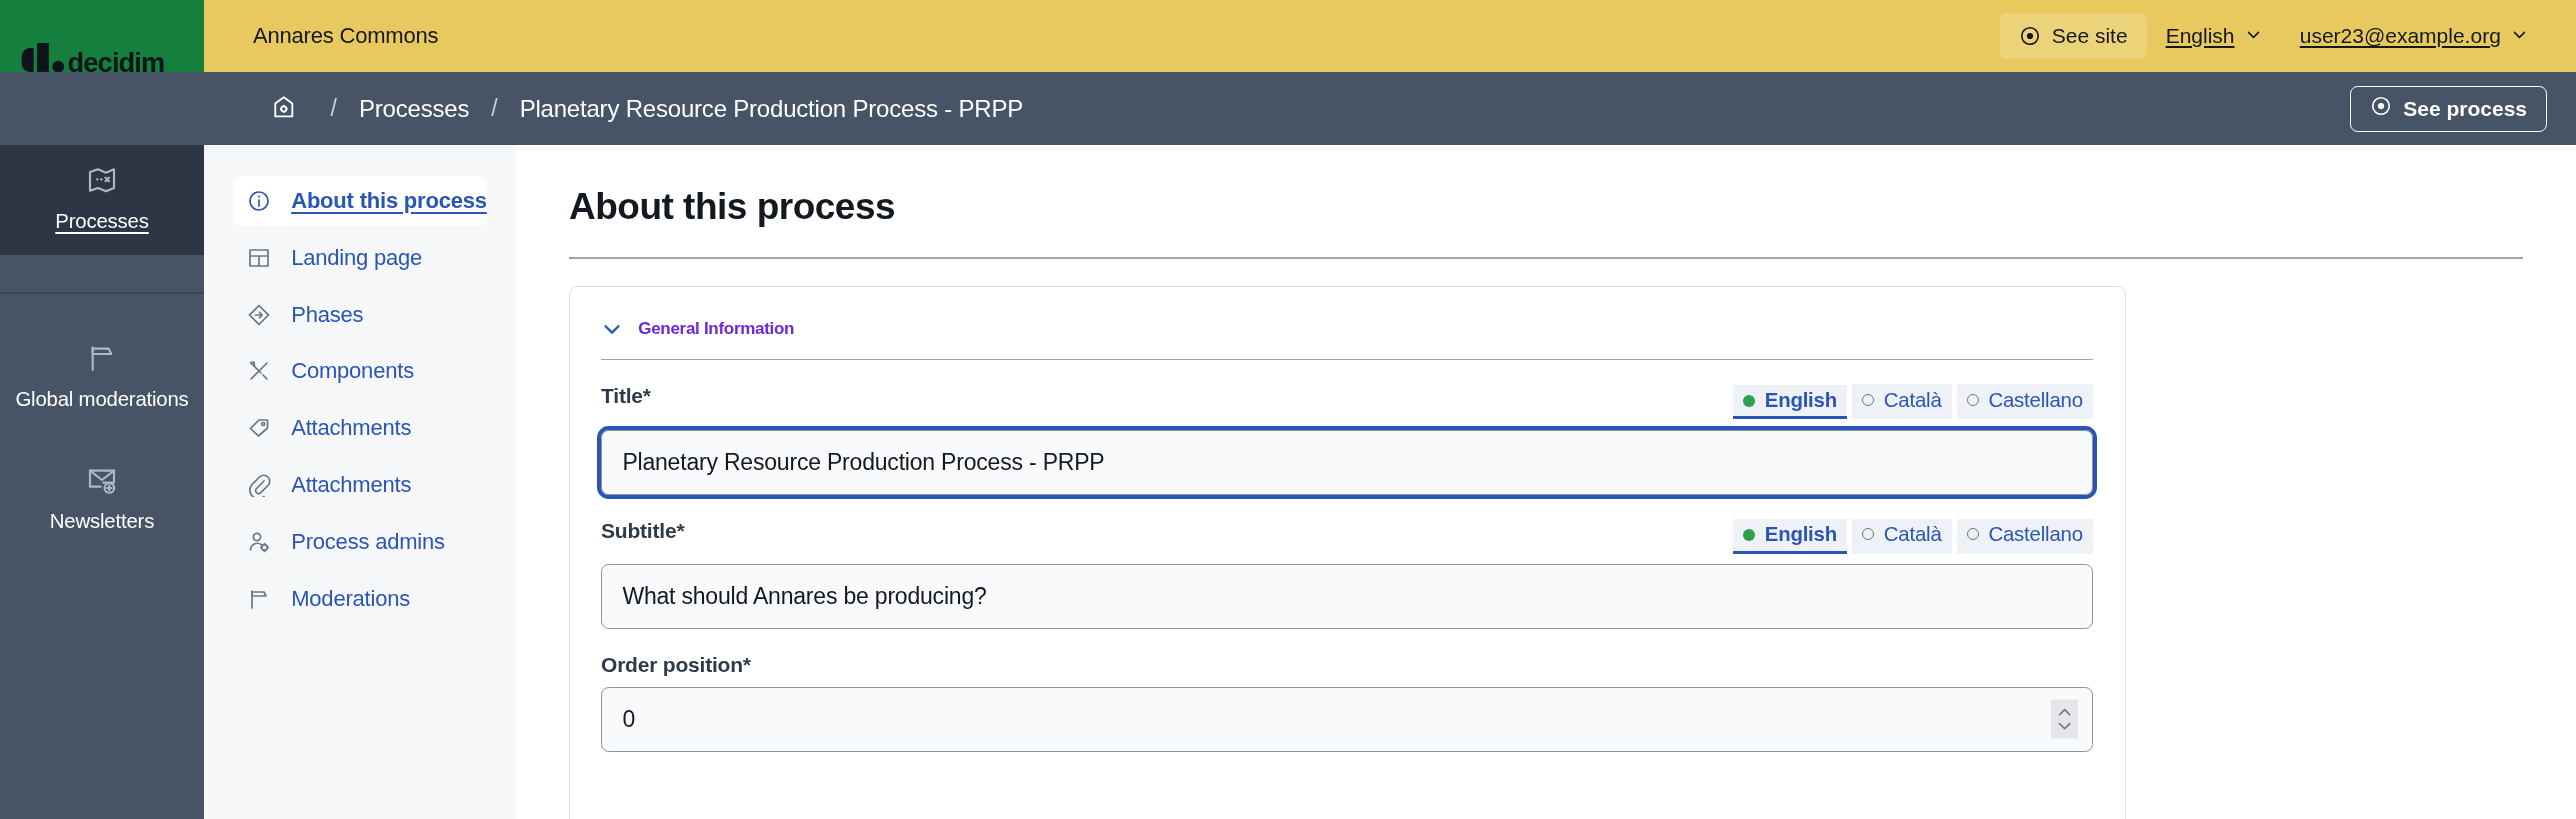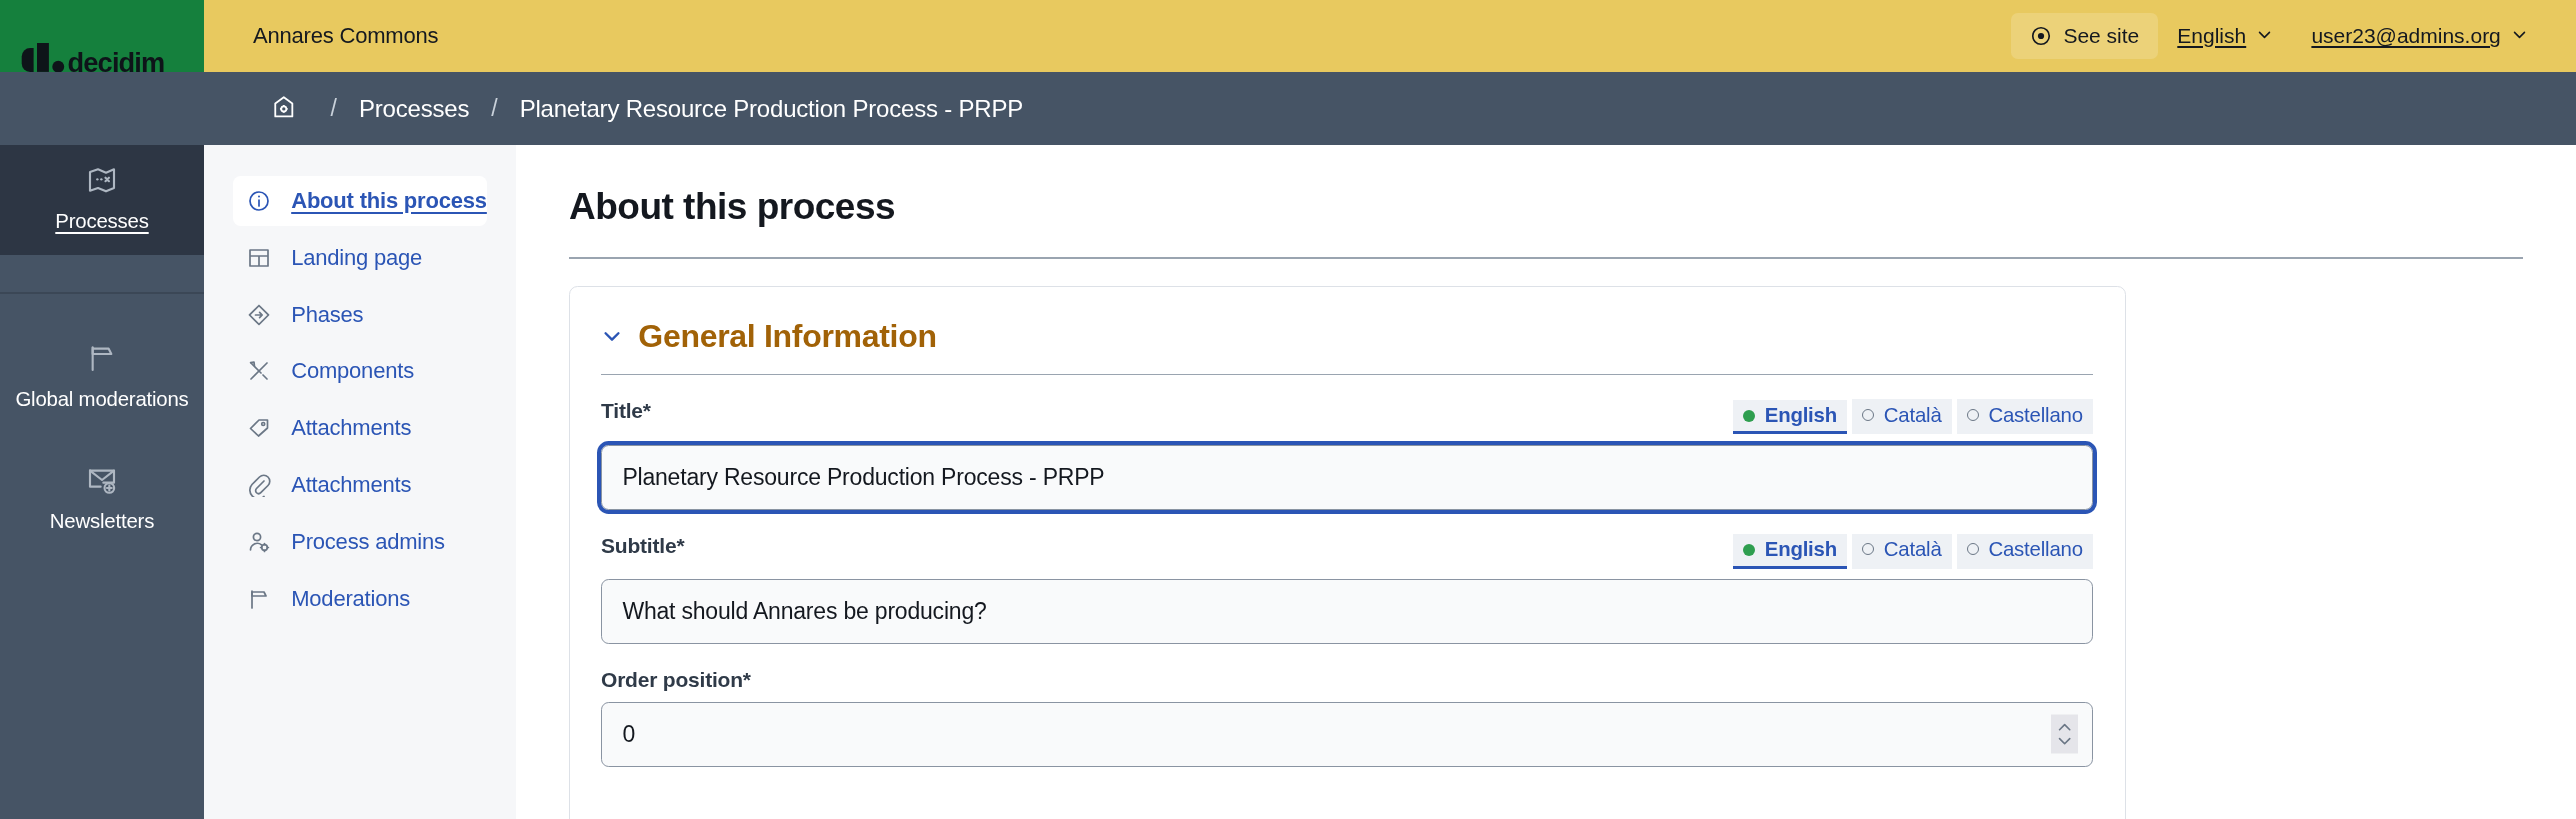--- a/index.html
+++ b/index.html
@@ -264,22 +264,22 @@
   }
 
   .section-head {
     display: flex;
     align-items: center;
     gap: 15.3px;
     cursor: pointer;
   }
   .section-head .chev { display:flex; align-items:center; }
   .section-title {
-    color: #a16207;
-    font-size: 32px;
+    color: #6d28d9;
+    font-size: 17px;
     font-weight: bold;
     letter-spacing: -0.3px;
   }
   .section-rule {
     margin-top: 19px;
     height: 1.7px;
     background: #9aa4b0;
     width: 1492px;
   }
 
@@ -395,21 +395,21 @@
         <div class="lang-select">
           <span class="lbl">English</span>
           <span>
             <svg width="17" height="17" viewBox="0 0 24 24" fill="none" stroke="#14181f" stroke-width="2.2" stroke-linecap="round" stroke-linejoin="round">
                 <polyline points="5,9 12,16 19,9"></polyline>
               </svg>
           </span>
         </div>
 
         <div class="user-select">
-          <span class="lbl">user23@admins.org</span>
+          <span class="lbl">user23@example.org</span>
           <span>
             <svg width="17" height="17" viewBox="0 0 24 24" fill="none" stroke="#14181f" stroke-width="2.2" stroke-linecap="round" stroke-linejoin="round">
                 <polyline points="5,9 12,16 19,9"></polyline>
               </svg>
           </span>
         </div>
 
       </div>
     </div>
   </div>
@@ -426,20 +426,29 @@
           </svg>
         </span>
       </div>
 
       <span class="crumb-sep">/</span>
       <span class="crumb-link">Processes</span>
       <span class="crumb-sep">/</span>
       <span class="crumb-current">Planetary Resource Production Process - PRPP</span>
     </div>
 
+    <div class="see-process-btn">
+      <span>
+        <svg width="22" height="22" viewBox="0 0 24 24" fill="none" stroke="#ffffff" stroke-width="1.8">
+          <circle cx="12" cy="12" r="9"></circle>
+            <circle cx="12" cy="12" r="3.4" fill="#ffffff" stroke="none"></circle>
+        </svg>
+      </span>
+      <span>See process</span>
+    </div>
   </div>
 
   <div class="rail">
 
     <div class="rail-item active">
       <span class="rail-icon">
         <svg width="32" height="32" viewBox="0 0 24 24" fill="none" stroke="#aeb7c2" stroke-width="1.6" stroke-linejoin="round">
           <path d="M3 6 L9 4 L15 6.5 L21 4 V18 L15 20.5 L9 18 L3 20 Z"></path>
           <circle cx="8.5" cy="11.5" r="0.9" fill="#aeb7c2" stroke="none"></circle>
           <circle cx="11.5" cy="11.5" r="0.9" fill="#aeb7c2" stroke="none"></circle>

